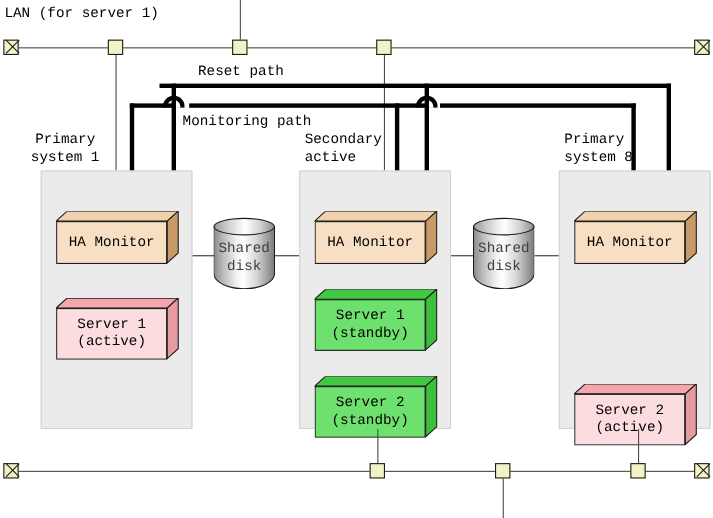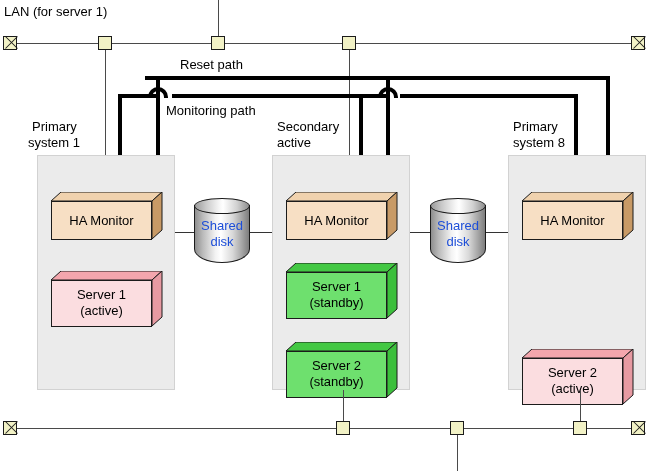--- a/index.html
+++ b/index.html
@@ -1,19 +1,19 @@
 <!DOCTYPE html>
 <html><head>
 <meta charset="utf-8">
 <style>
   html,body{margin:0;padding:0;background:#ffffff;}
   #stage{
     position:relative;width:648px;height:471px;overflow:hidden;
     background:#ffffff;
-    font-family:Liberation Sans, sans-serif;
+    font-family:Liberation Mono, monospace;
     color:#000000;
   }
 
   
   .lbl{
     position:absolute;font-size:13px;line-height:16px;color:#000;
     white-space:pre;letter-spacing:0;
   }
 
   
@@ -56,21 +56,21 @@
     border-bottom:1px solid #1b1b1b;
     border-bottom-left-radius:50% 14px;border-bottom-right-radius:50% 14px;
   }
   .disk .cap{
     position:absolute;left:0;top:0;box-sizing:border-box;
     background:linear-gradient(to right,#9a9a9a 0%,#c9c9c9 20%,#f6f6f6 45%,#ffffff 52%,#d0d0d0 78%,#8e8e8e 100%);
     border:1px solid #1b1b1b;border-radius:50% / 50%;
   }
   .disk .dtext{
     position:absolute;left:0;width:100%;text-align:center;
-    font-size:13px;line-height:16px;color:#1d4ed8;
+    font-size:13px;line-height:16px;color:#404040;
   }
   
   .stub{position:absolute;height:1px;background:#333;}
 
   
   .thickH{position:absolute;height:4px;background:#000;}
   .thickV{position:absolute;width:4px;background:#000;}
   
   .hop{
     position:absolute;width:20px;height:11px;

